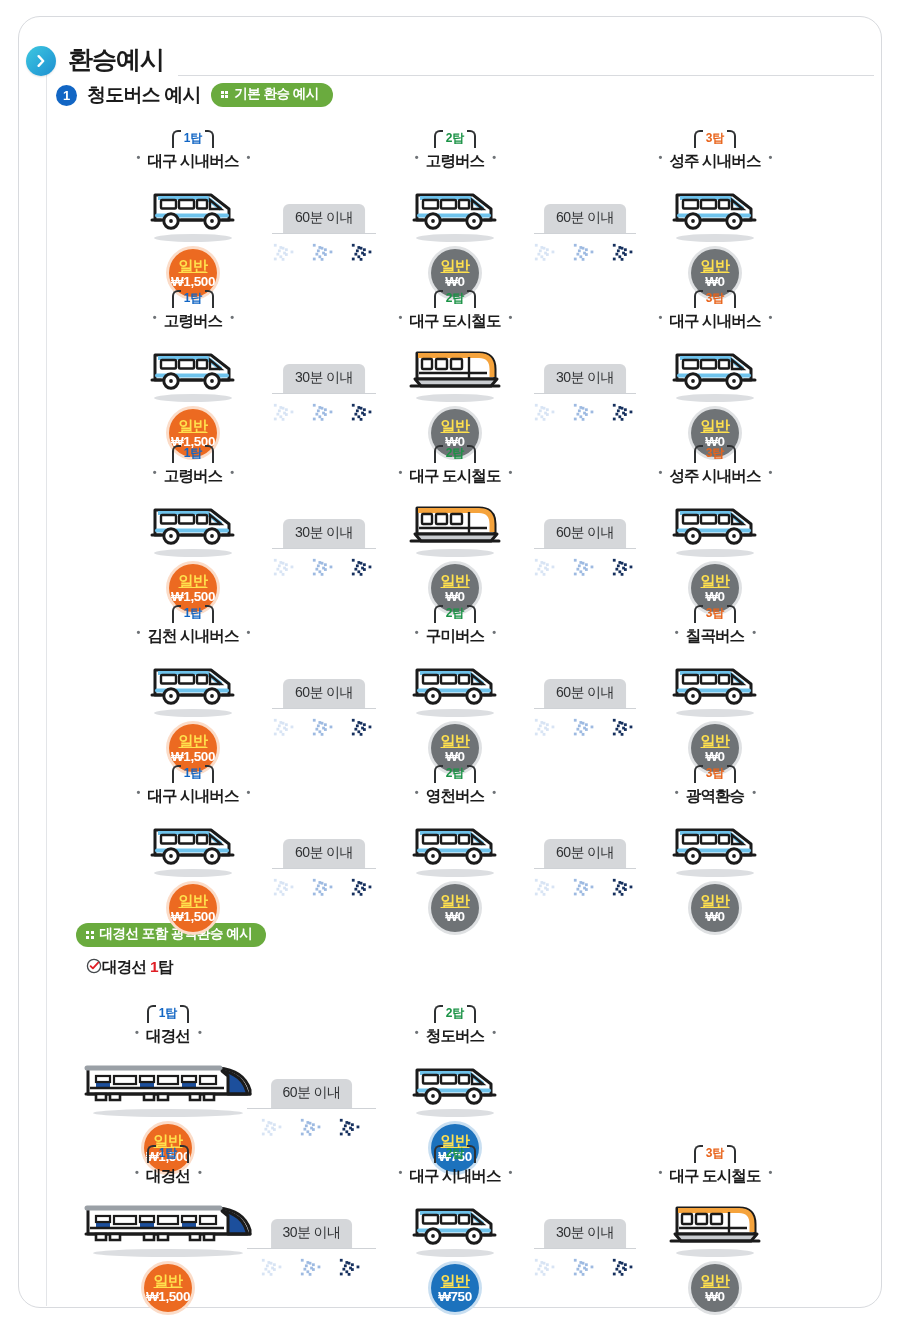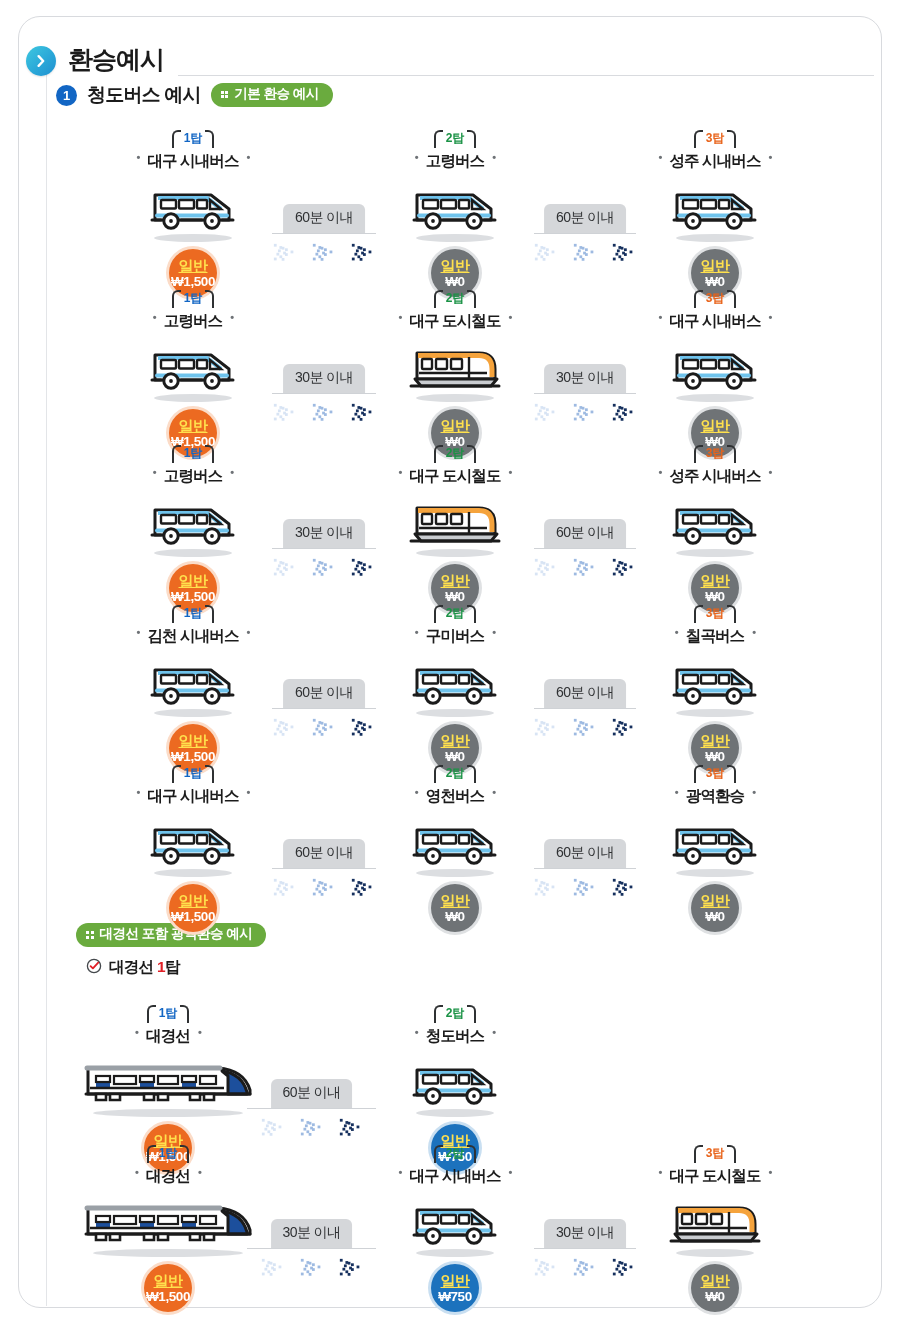--- a/index.html
+++ b/index.html
@@ -160,21 +160,21 @@
     position: absolute; left: 50%; transform: translateX(-50%);
     top: 38px;
     display: flex; gap: 13px;
   }
   .arrows svg { display:block; }
 
   
   .sub-pill-row { position: absolute; left: 76px; }
   .check-row {
     position: absolute; left: 86px;
-    display: flex; align-items: center; gap: 7px;
+    display: flex; align-items: center; 
   }
   .check-txt { font-size: 15.5px; font-weight: 700; color: #1b1b1b; letter-spacing: -0.7px; }
   .check-txt .red { color: #e01f26; }
 </style>
 </head>
 <body>
 
 <div class="page-frame"></div>
 <div class="guide"></div>
 

